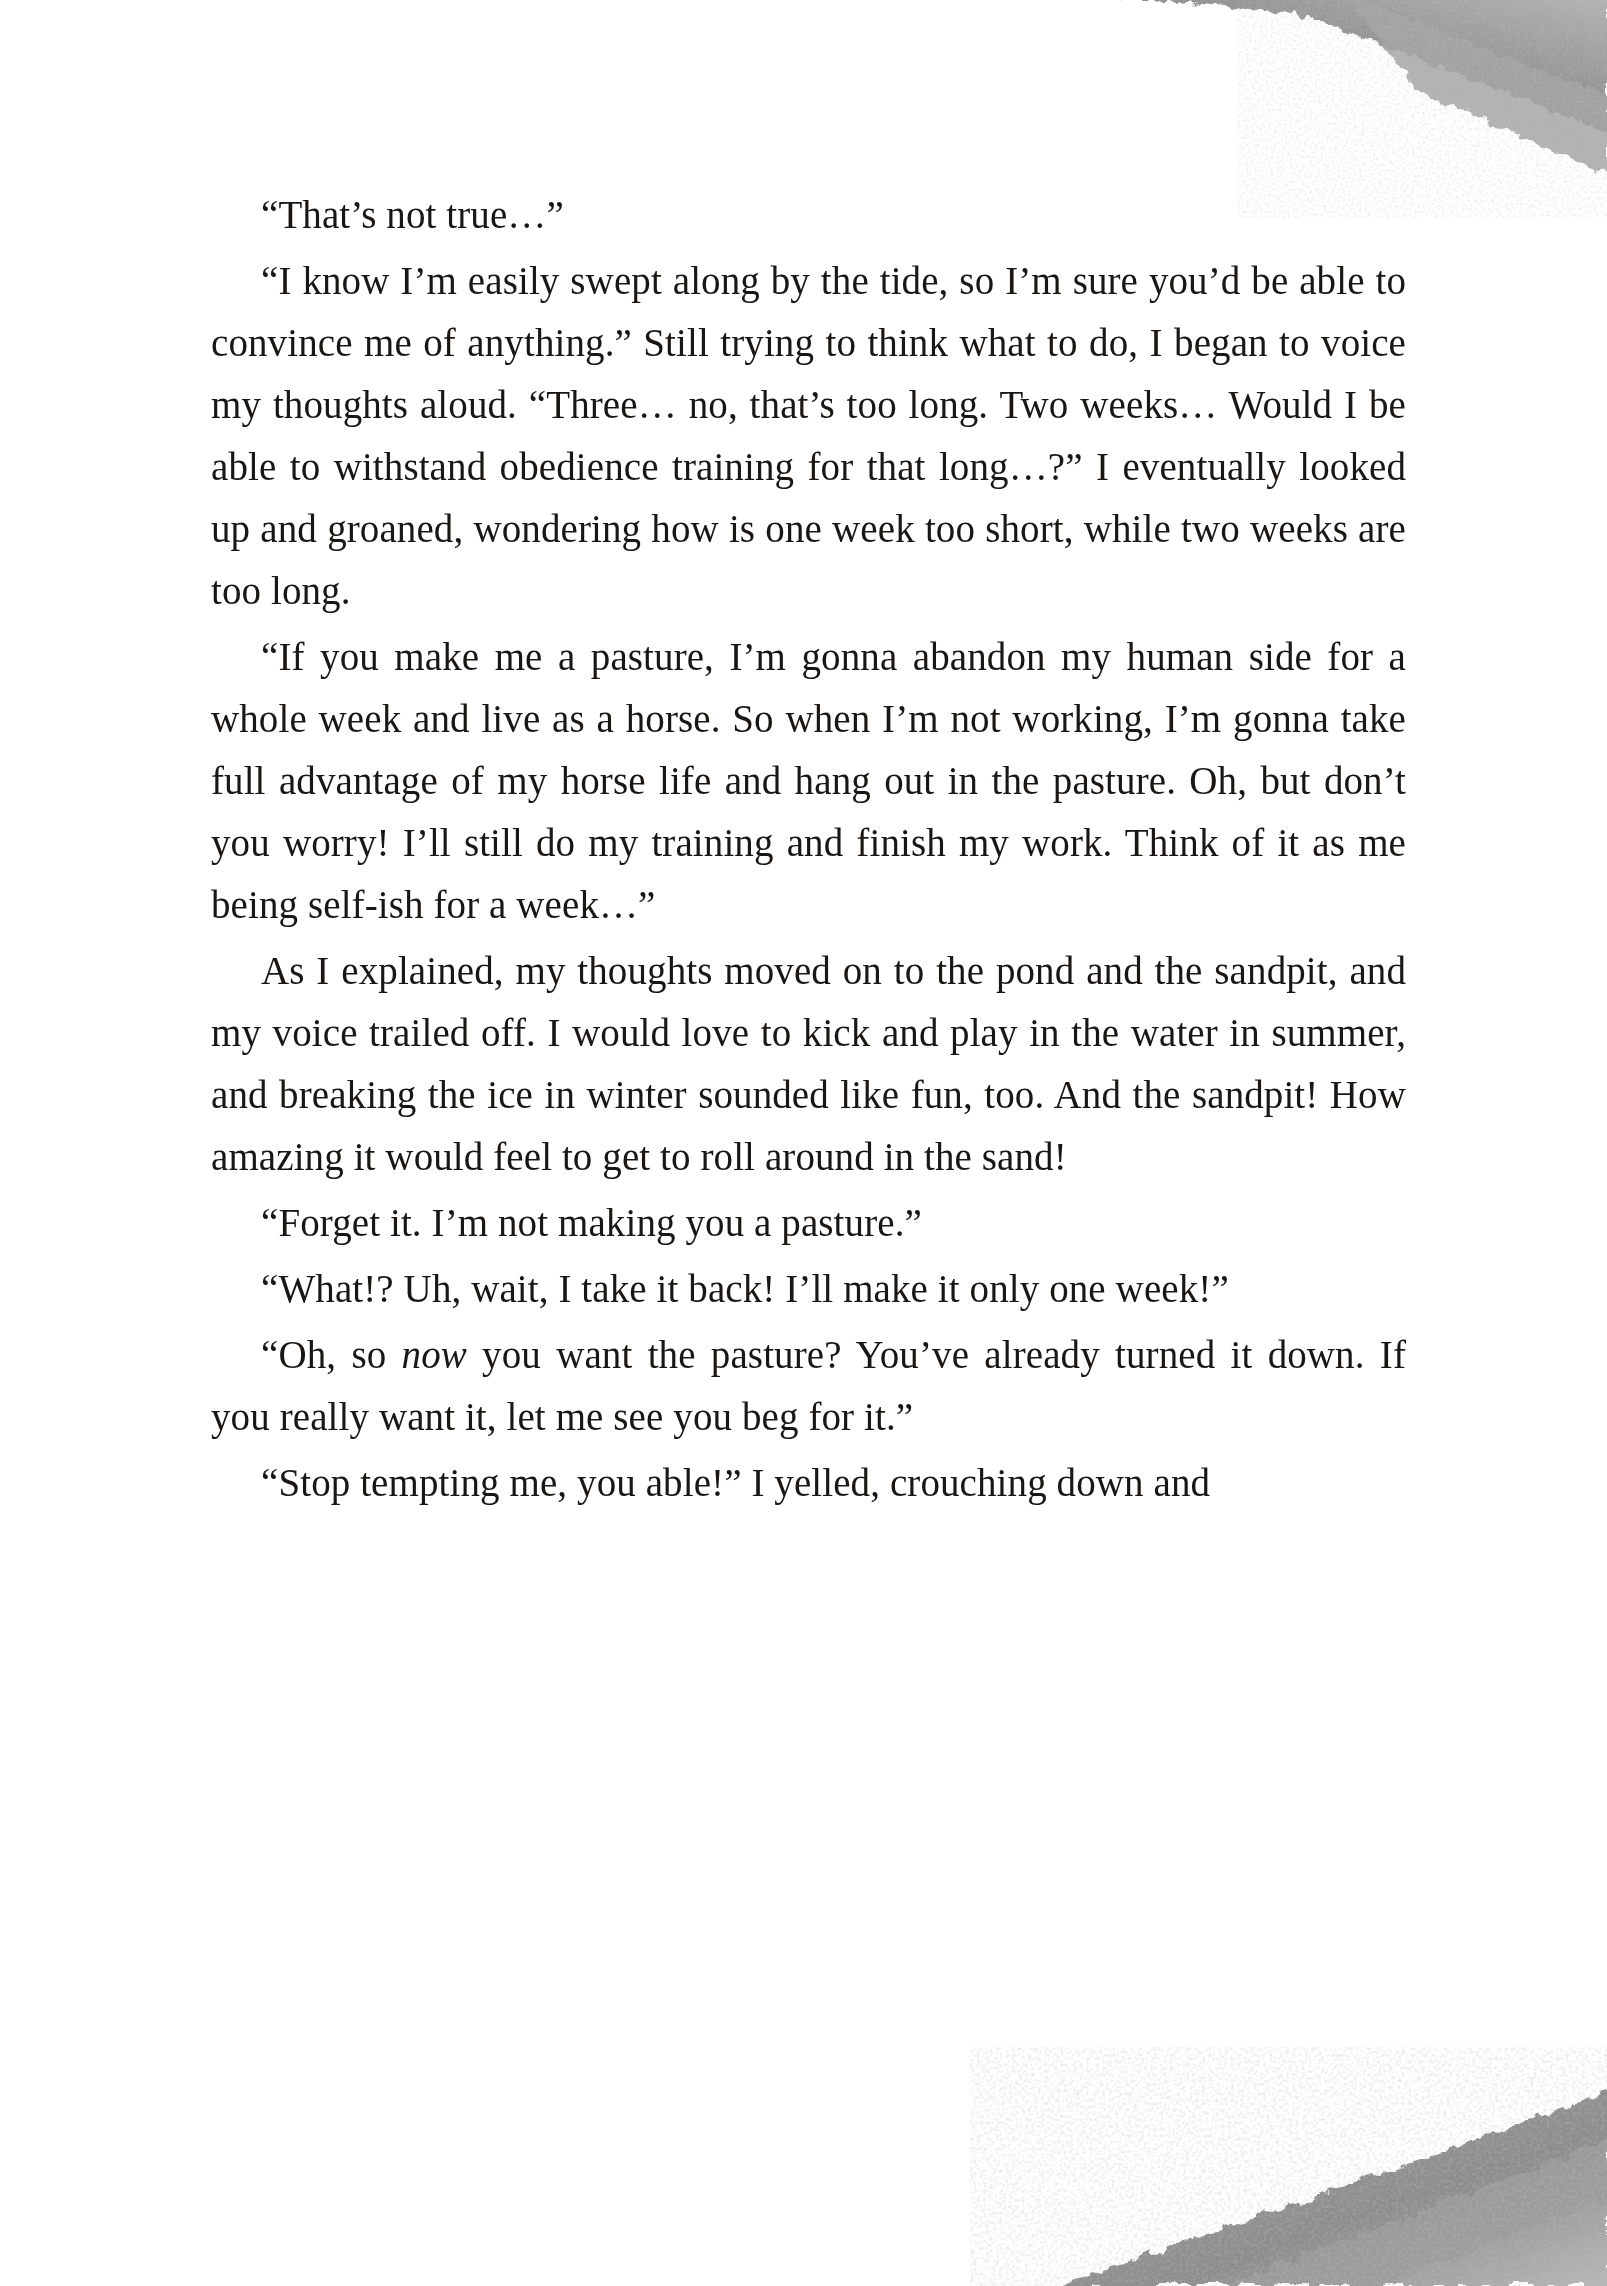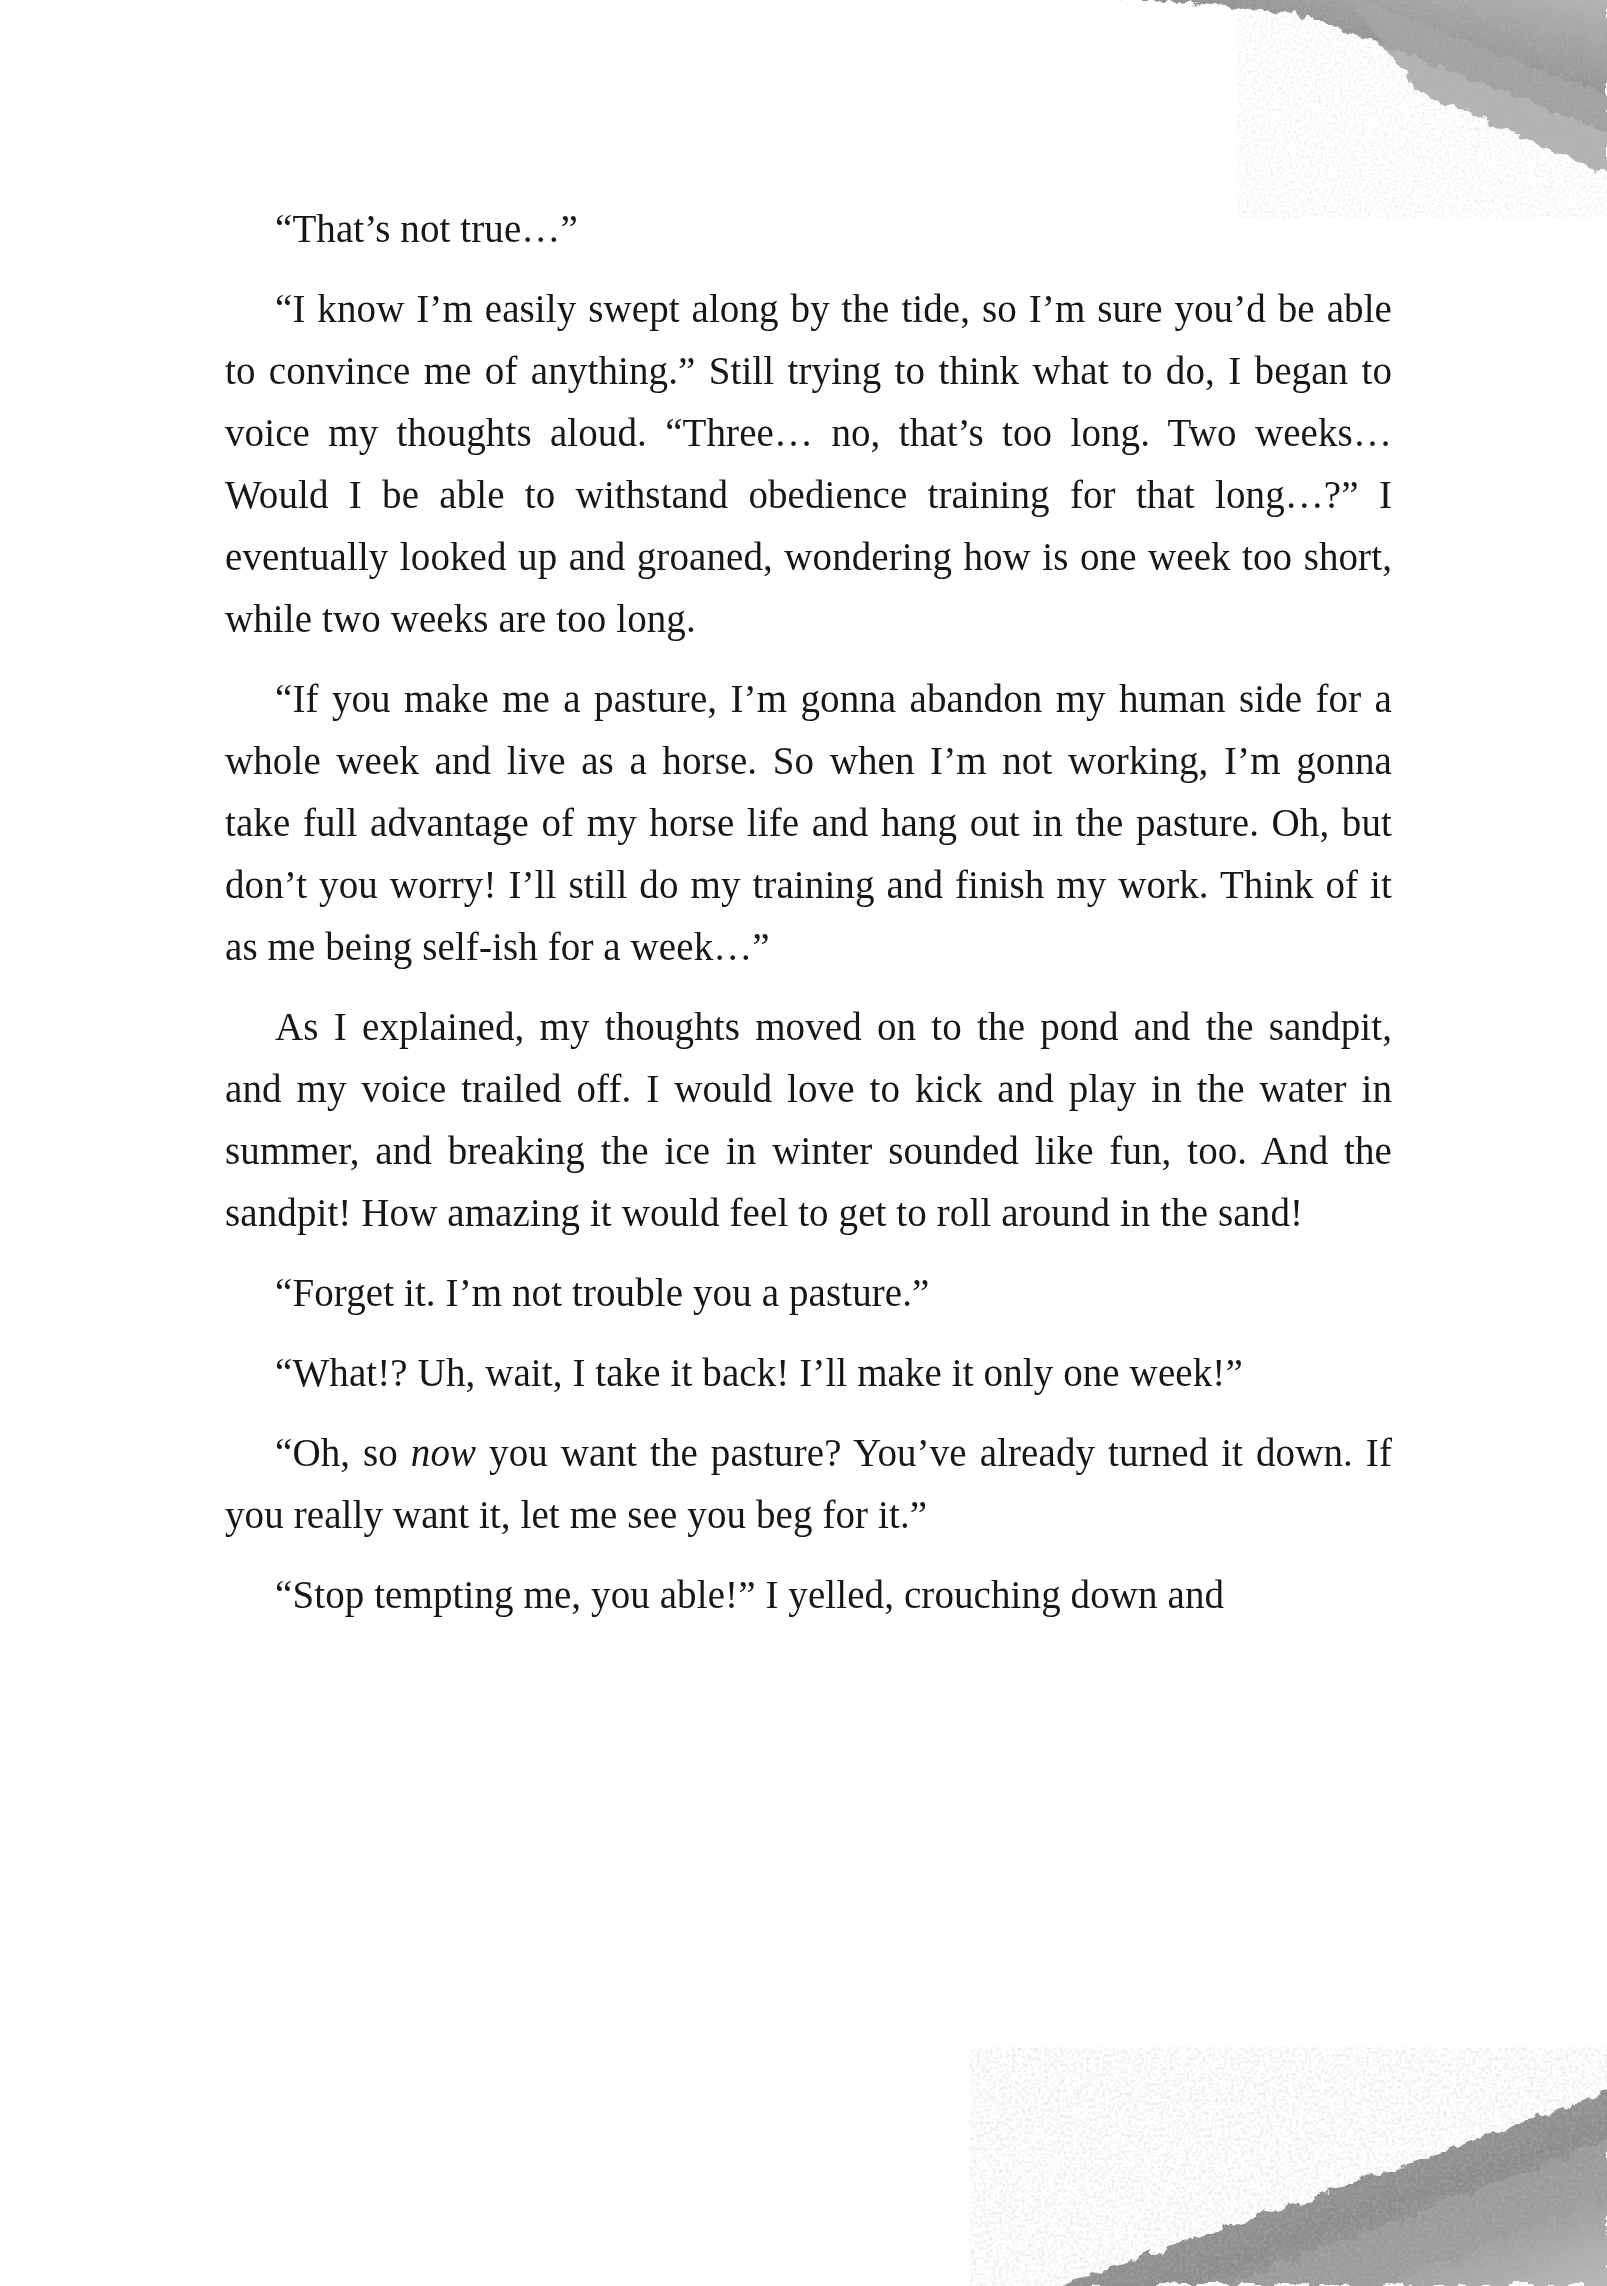--- a/index.html
+++ b/index.html
@@ -35,21 +35,21 @@
   }
 
   
   .page {
     position: absolute;
     left: 207px;
     top: 180px;
     width: 1203px;
   }
   .para {
-    margin: 18px;
+    margin: 4px;
     text-align: justify;
     text-justify: inter-word;
     font-size: 39px;
     line-height: 62px;
     text-indent: 50px;
     hyphens: manual;
     letter-spacing: 0.1px;
   }
   .para.indent-wide {
     text-indent: 60px;
@@ -119,21 +119,21 @@
 
   <p class="para single">“That’s not true…”</p>
 
   <p class="para">“I know I’m easily swept along by the tide, so I’m sure you’d be able to convince me of anything.” Still trying to think what to do, I began to voice my thoughts aloud. “Three… no, that’s too long. Two weeks… Would I be able to withstand obedience training for that long…?” I eventually looked up and groaned, wondering how is one week too short, while two weeks are too long.</p>
 
   <p class="para">“If you make me a pasture, I’m gonna abandon my human side for a whole week and live as a horse. So when I’m not working, I’m gonna take full advantage of my horse life and hang out in the pasture. Oh, but don’t you worry! I’ll still do my training and finish my work. Think of it as me being self-ish for a week…”</p>
 
   <p class="para">As I explained, my thoughts moved on to the pond and the sandpit, and my voice trailed off. I would love to kick and play in the water in summer, and breaking the ice in winter sounded like fun, too. And the sandpit! How amazing it would feel to get to roll around in the sand!</p>
 
 
-  <p class="para single">“Forget it. I’m not trouble you a pasture.”</p>
+  <p class="para single">“Forget it. I’m not making you a pasture.”</p>
 
   <p class="para single">“What!? Uh, wait, I take it back! I’ll make it only one week!”</p>
 
   <p class="para"><span>“Oh, so </span><em>now</em><span> you want the pasture? You’ve already turned it down. If you really want it, let me see you beg for it.”</span></p>
 
 
 
   <p class="para single">“Stop tempting me, you able!” I yelled, crouching down and</p>
 
 </main>

